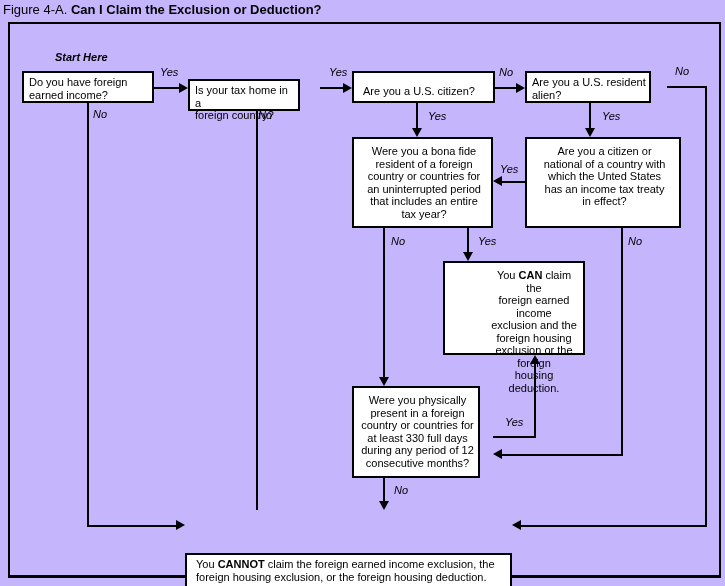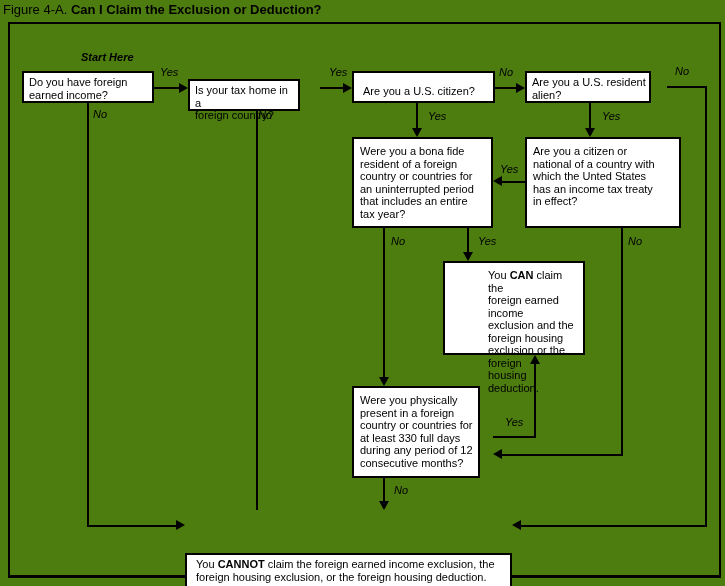--- a/index.html
+++ b/index.html
@@ -1,25 +1,25 @@
 <!DOCTYPE html>
 <html><head>
 <meta charset="utf-8">
 <style>
   html,body{margin:0;padding:0;background:#fff;}
-  #stage{position:relative;width:725px;height:586px;background:#4d7c0f;
+  #stage{position:relative;width:725px;height:586px;background:#c4b5fd;
          font-family:"Liberation Sans",sans-serif;color:#000;overflow:hidden;}
   .title{position:absolute;left:3px;top:2px;font-size:13px;white-space:nowrap;}
   .title .bold{font-weight:bold;}
   .frame{position:absolute;left:8px;top:22px;width:709px;height:551px;
          border:2px solid #000;border-bottom-width:3px;}
   .node{position:absolute;border:2px solid #000;background:#fff;box-sizing:border-box;
         font-size:11px;line-height:12.5px;white-space:pre-line;padding:3px 2px 0 5px;}
   .node .b{font-weight:bold;}
-  .tall{padding:6px 3px 0 6px;}
+  .tall{padding:6px 3px 0 6px;text-align:center;}
   .mid{padding-top:12px;padding-left:9px;}
   .wide{padding:3px 4px 0 9px;margin-top:44px;}
   .lbl{position:absolute;font-size:11px;font-style:italic;white-space:nowrap;}
   .start{font-weight:bold;}
   .h,.v{position:absolute;background:#000;}
   .h{height:2px;} .v{width:2px;}
   .ar,.al,.au,.ad{position:absolute;width:0;height:0;}
   .ar{border-left:9px solid #000;border-top:5px solid transparent;border-bottom:5px solid transparent;}
   .al{border-right:9px solid #000;border-top:5px solid transparent;border-bottom:5px solid transparent;}
   .ad{border-top:9px solid #000;border-left:5px solid transparent;border-right:5px solid transparent;}
@@ -27,21 +27,21 @@
 </style>
 </head>
 <body>
 
 <div id="stage">
 
   <div class="title"><span>Figure 4-A. </span><span class="bold">Can I Claim the Exclusion or Deduction?</span></div>
 
   <div class="frame"></div>
 
-  <div class="lbl start" style="left:81px;top:51px;">Start Here</div>
+  <div class="lbl start" style="left:55px;top:51px;">Start Here</div>
   <div class="lbl" style="left:160px;top:66px;">Yes</div>
   <div class="lbl" style="left:329px;top:66px;">Yes</div>
   <div class="lbl" style="left:499px;top:66px;">No</div>
   <div class="lbl" style="left:675px;top:65px;">No</div>
   <div class="lbl" style="left:93px;top:108px;">No</div>
   <div class="lbl" style="left:258px;top:109px;">No</div>
   <div class="lbl" style="left:428px;top:110px;">Yes</div>
   <div class="lbl" style="left:602px;top:110px;">Yes</div>
   <div class="lbl" style="left:500px;top:163px;">Yes</div>
   <div class="lbl" style="left:391px;top:235px;">No</div>

